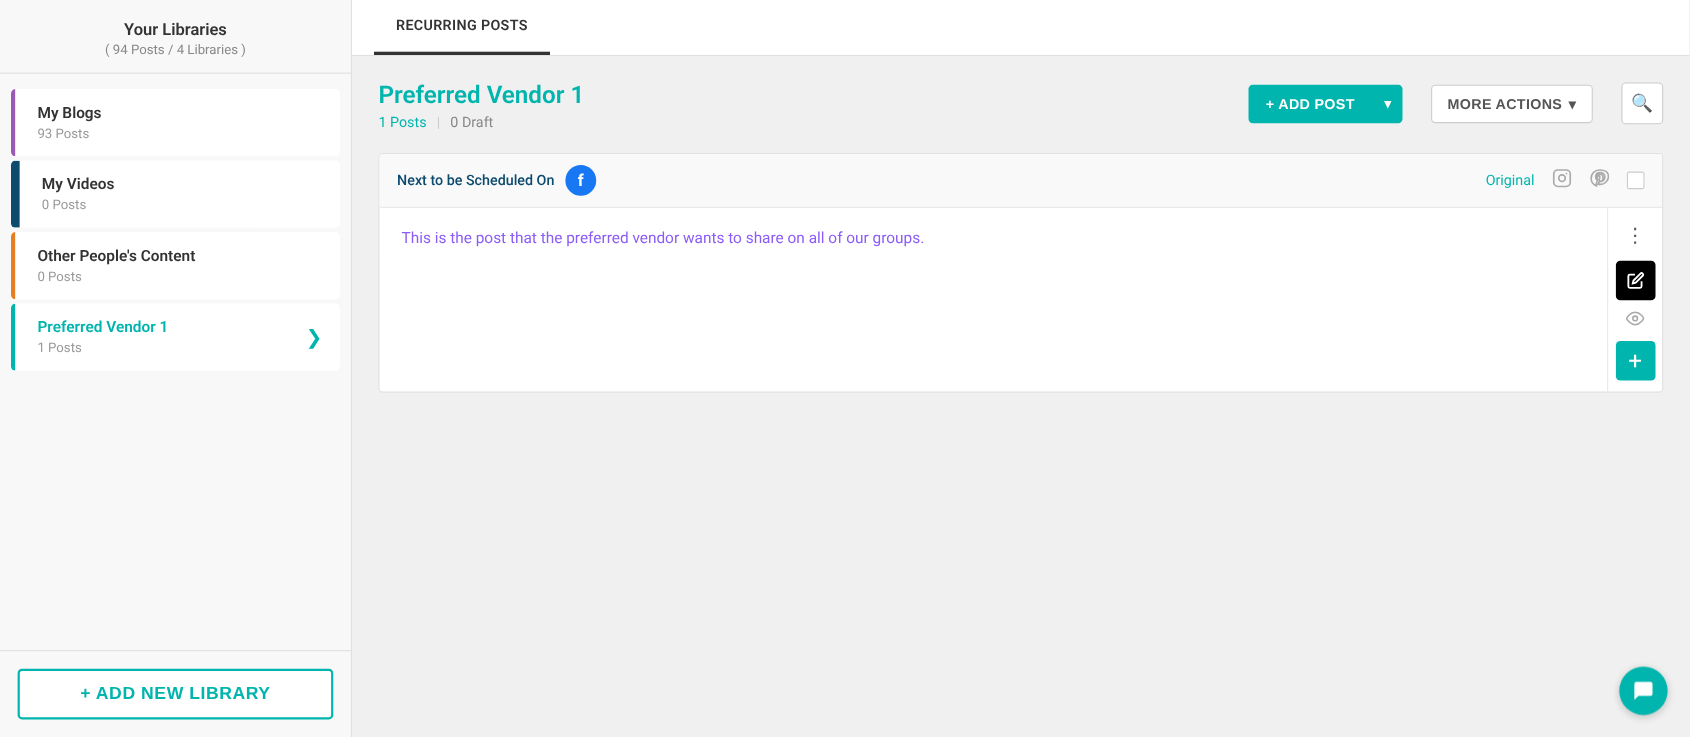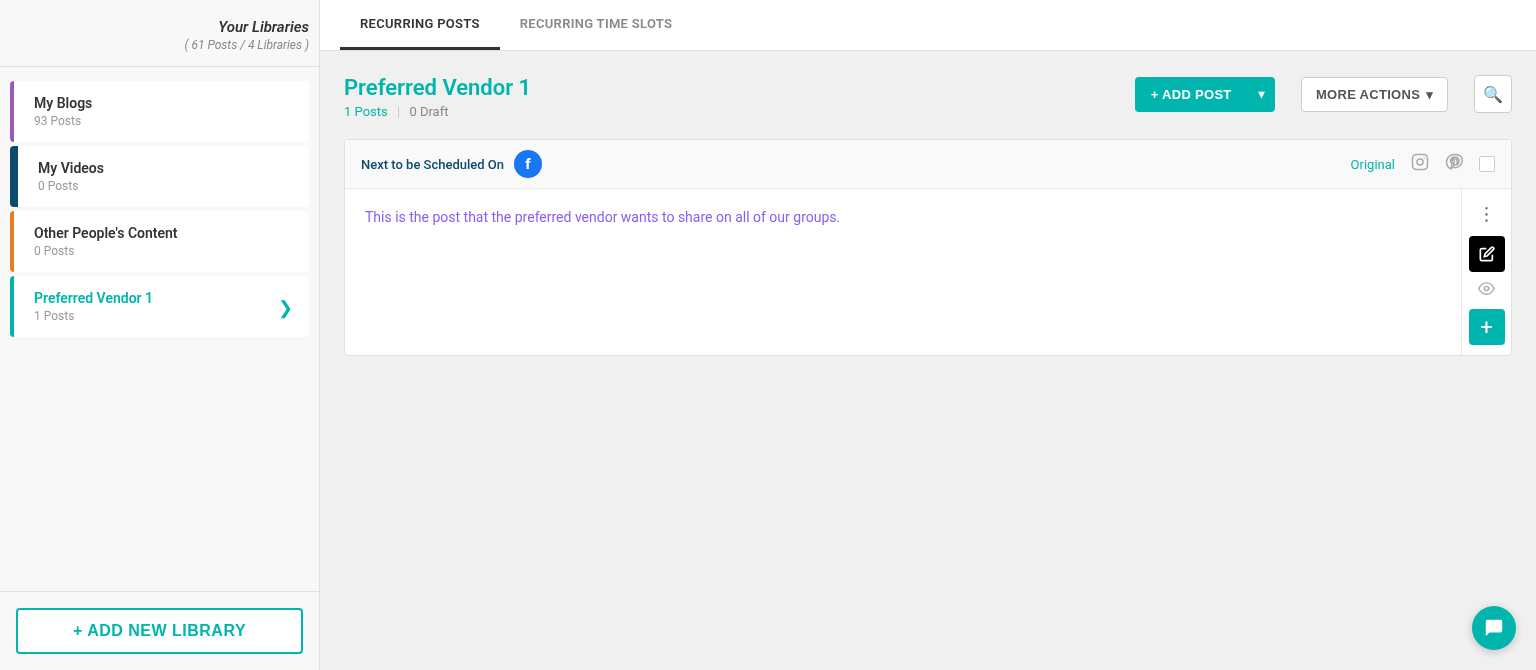--- a/index.html
+++ b/index.html
@@ -16,24 +16,23 @@
     .sidebar {
       width: 320px;
       min-width: 320px;
       background: #f8f8f8;
       border-right: 1px solid #e0e0e0;
       display: flex;
       flex-direction: column;
       height: 670px;
     }
     .sidebar-header {
-      text-align: right;
+      text-align: center;
       padding: 18px 10px 14px;
       border-bottom: 1px solid #e0e0e0;
-      font-style: italic;
     }
     .sidebar-header-title {
       font-size: 15px;
       font-weight: 600;
       color: #333;
     }
     .sidebar-header-sub {
       font-size: 12px;
       color: #888;
       margin-top: 2px;
@@ -365,21 +364,21 @@
       cursor: pointer;
       box-shadow: 0 2px 8px rgba(0,0,0,0.2);
     }
   </style>
 </head>
 <body>
 
 <div class="sidebar">
   <div class="sidebar-header">
     <div class="sidebar-header-title">Your Libraries</div>
-    <div class="sidebar-header-sub">( 61 Posts / 4 Libraries )</div>
+    <div class="sidebar-header-sub">( 94 Posts / 4 Libraries )</div>
   </div>
 
   <div class="library-list">
 
     <div class="library-item my-blogs">
       <div class="library-item-name">My Blogs</div>
       <div class="library-item-count">93 Posts</div>
     </div>
 
     <div class="library-item my-videos">
@@ -401,21 +400,20 @@
 
   <div class="sidebar-footer">
     <button class="add-library-btn">+ ADD NEW LIBRARY</button>
   </div>
 </div>
 
 <div class="main-content">
 
   <div class="tabs-bar">
     <div class="tab active">RECURRING POSTS</div>
-    <div class="tab">RECURRING TIME SLOTS</div>
   </div>
 
   <div class="content-area">
 
     <div class="library-content-header">
       <div class="library-title-block">
         <div class="library-title">Preferred Vendor 1</div>
         <div class="library-meta">
           <span>1 Posts</span>
           <span class="separator"> | </span>

